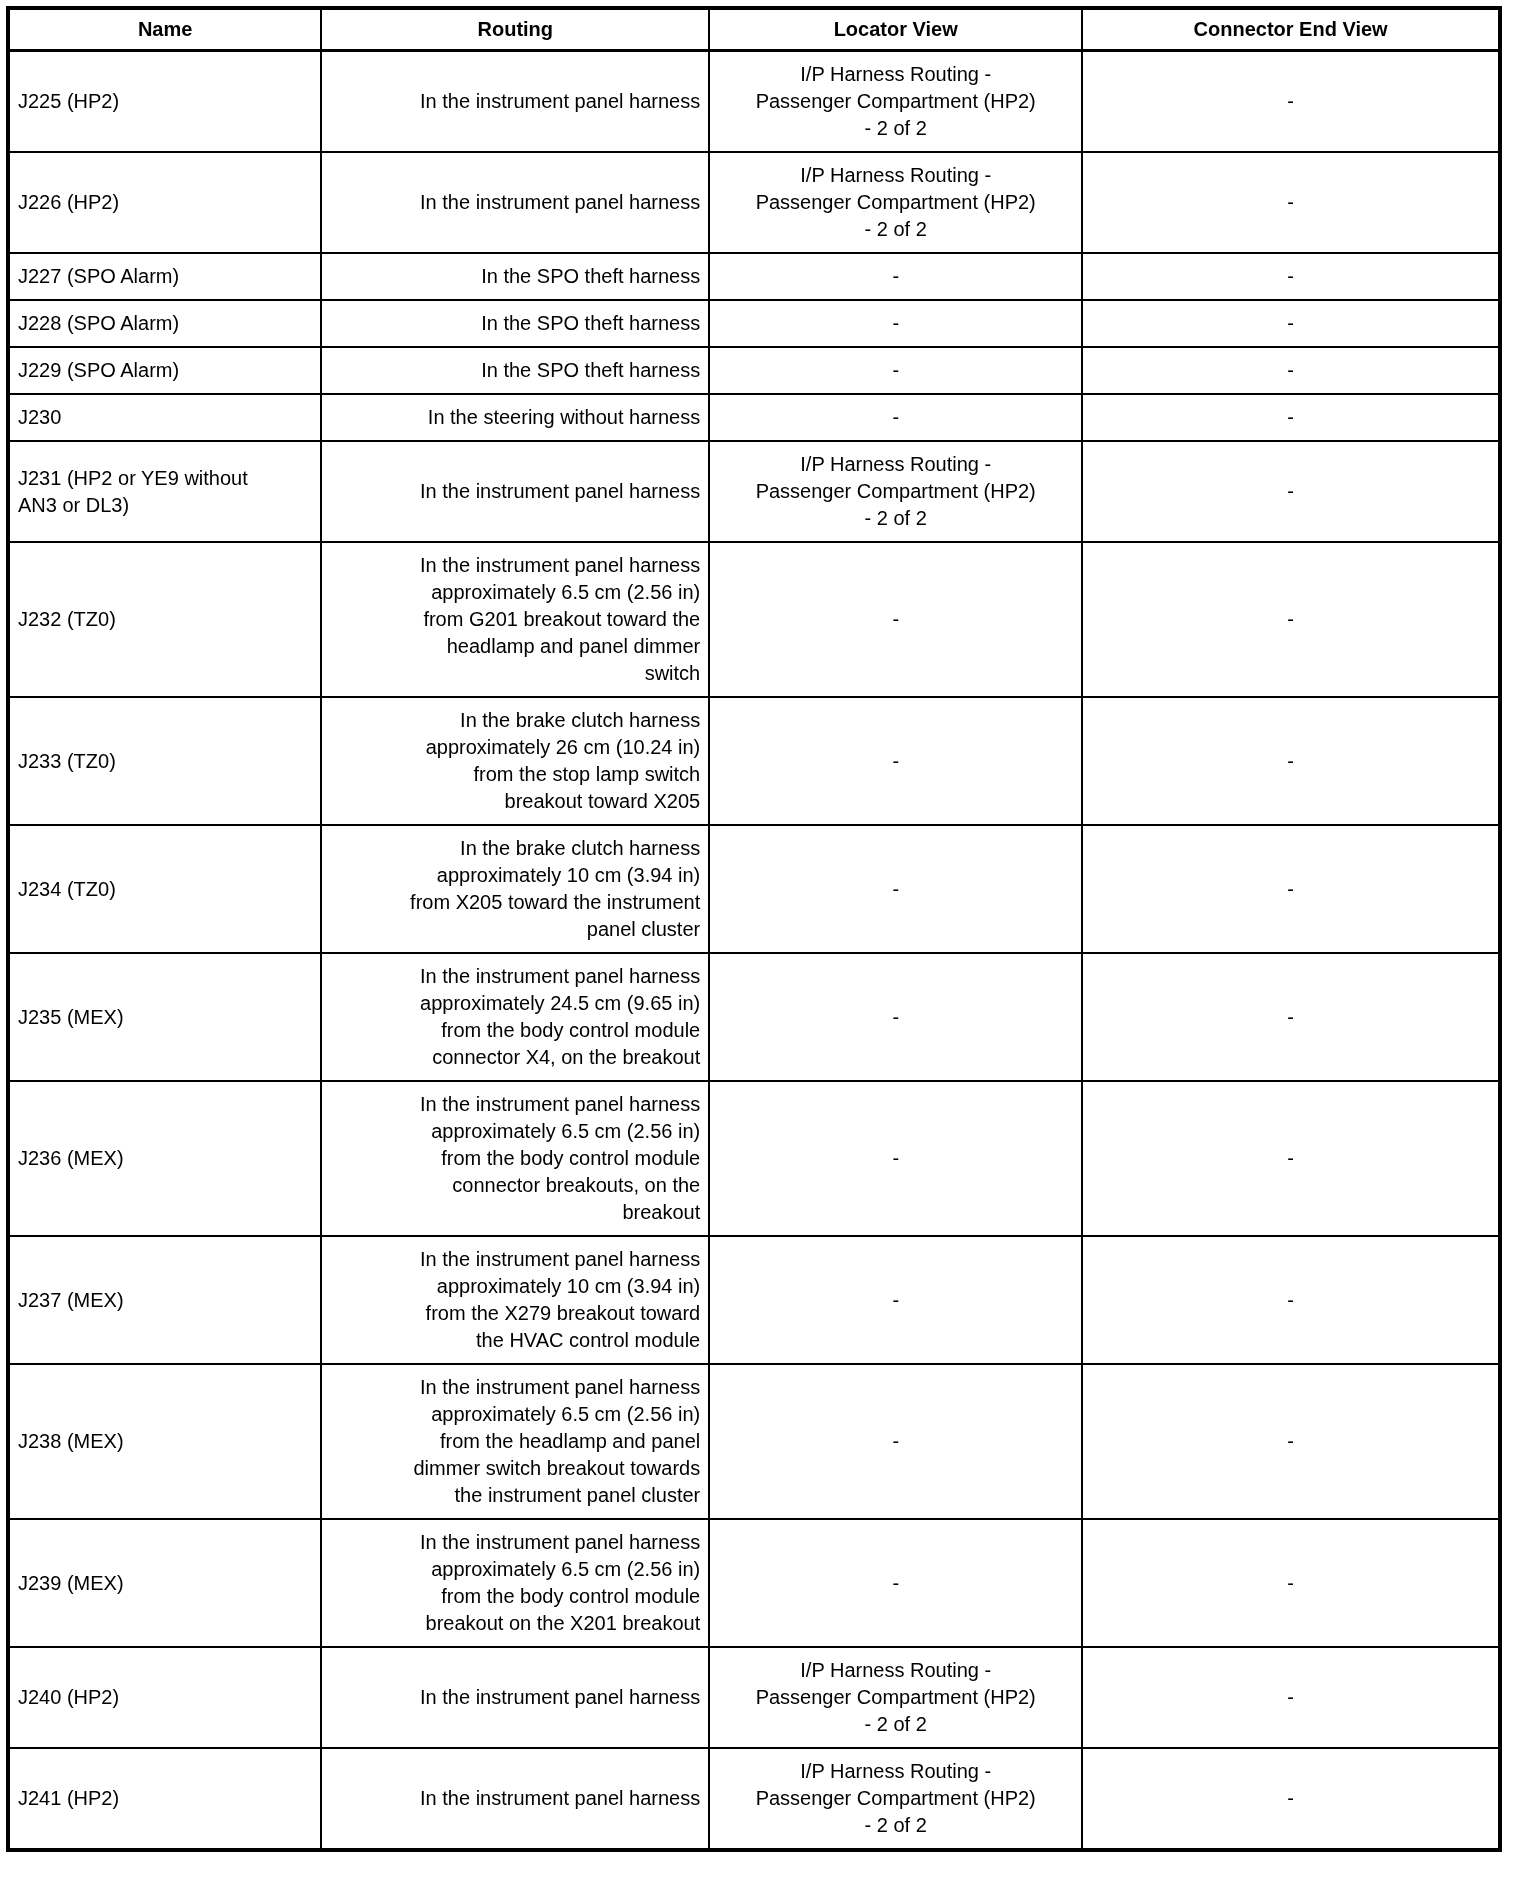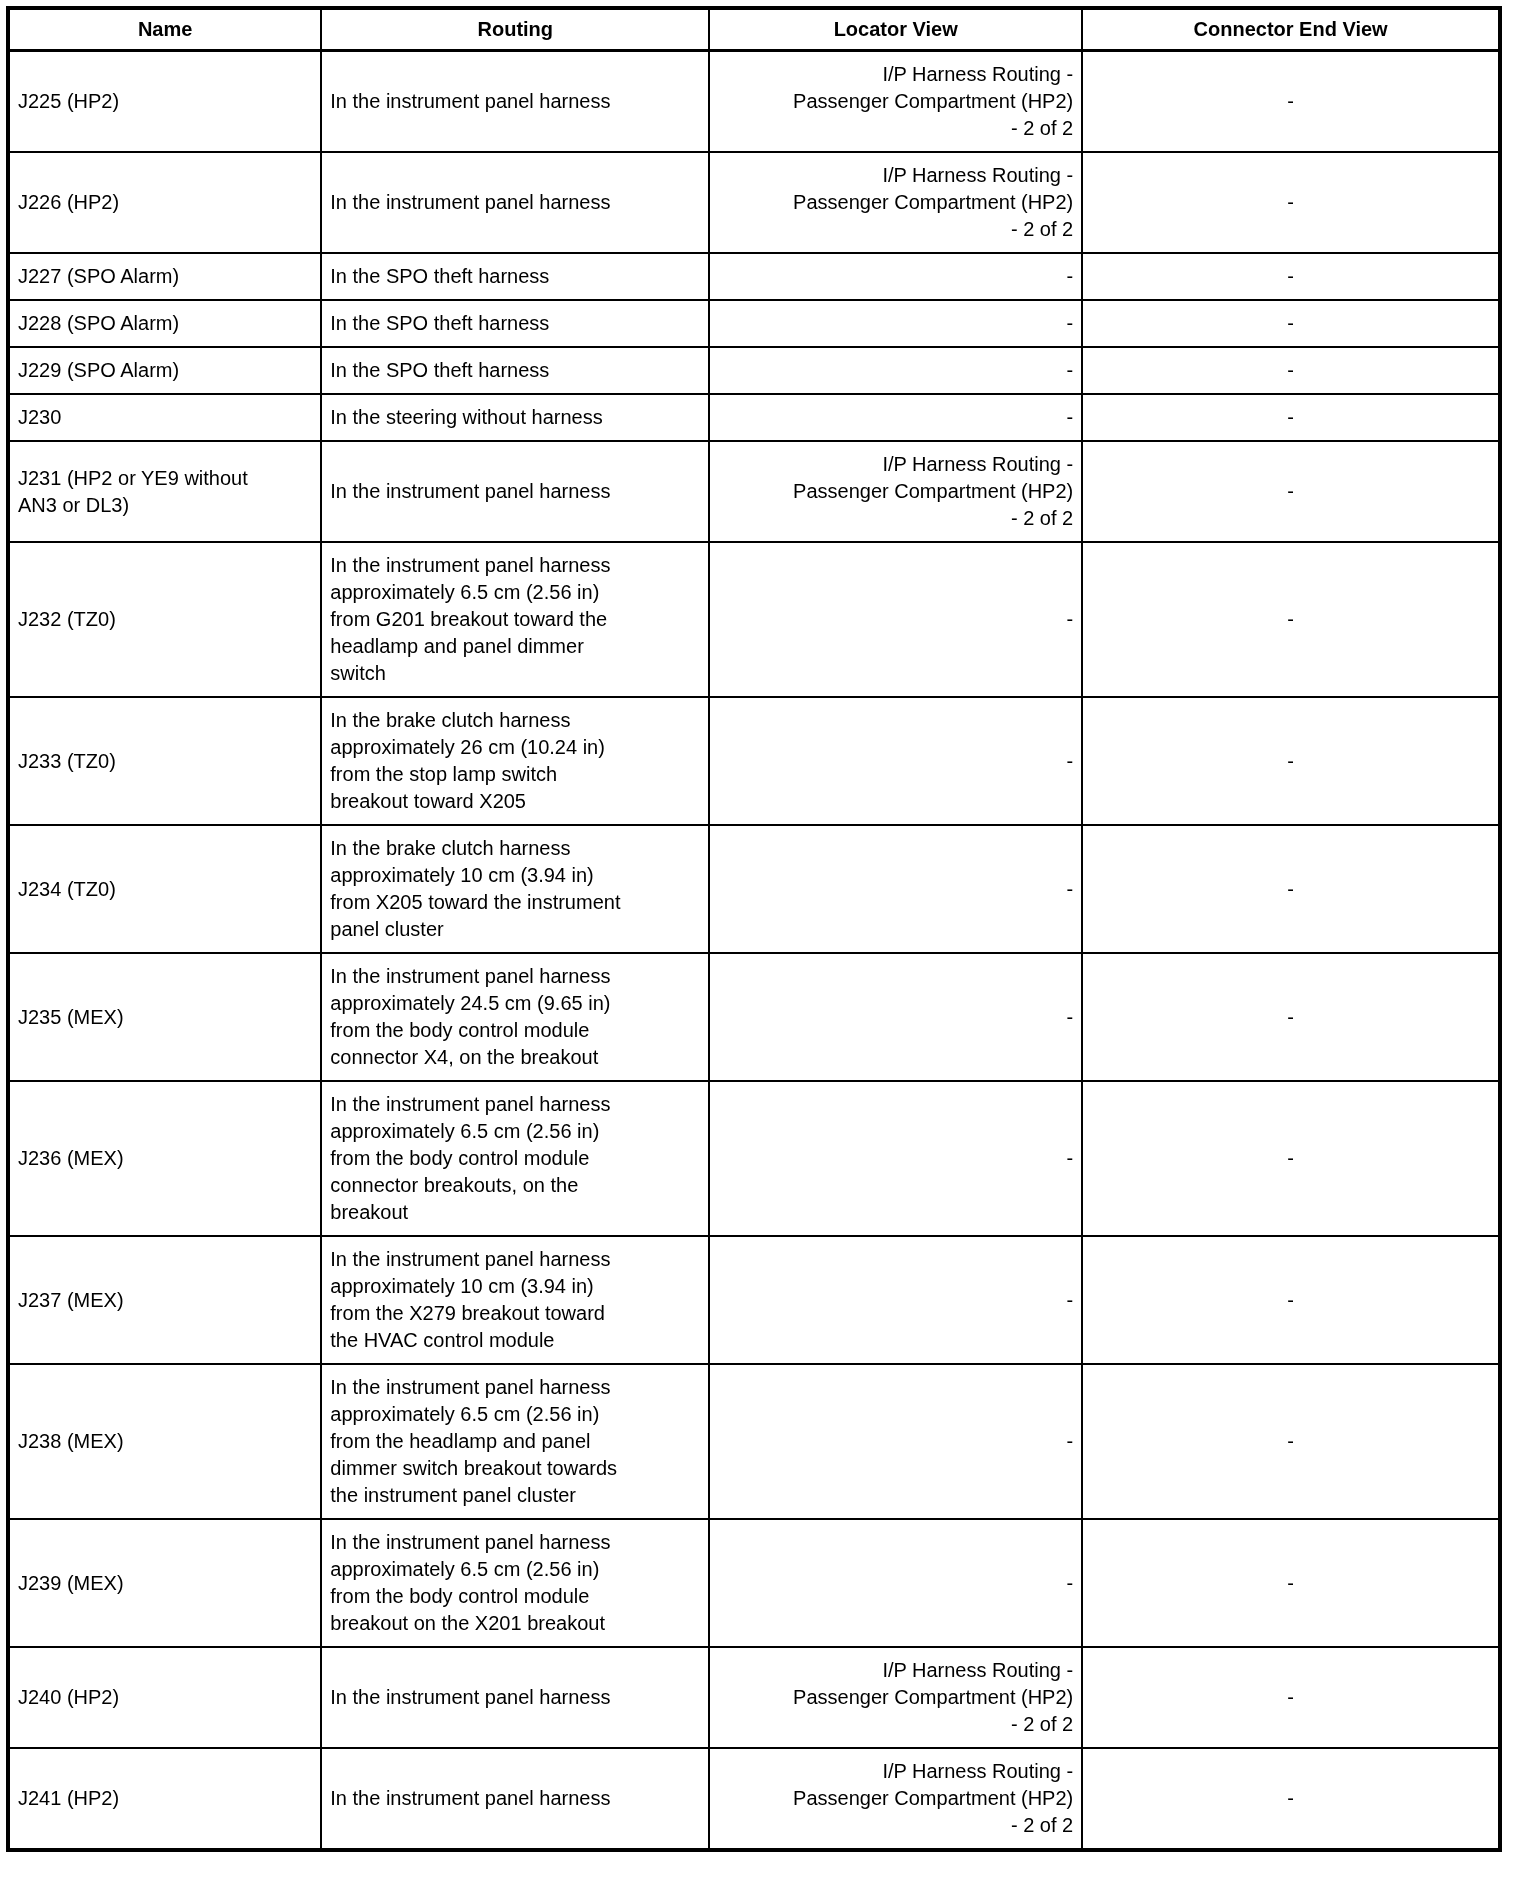--- a/index.html
+++ b/index.html
@@ -41,26 +41,26 @@
     font-size: 20px;
     line-height: 27px;
     padding: 9px 8px;
     vertical-align: middle;
   }
   td.col-name {
     text-align: left;
     white-space: pre-line;
   }
   td.col-location {
-    text-align: left;
+    text-align: right;
     white-space: pre-line;
     margin-top: 26px;
   }
   td.col-locator {
-    text-align: right;
+    text-align: center;
     white-space: pre-line;
   }
   td.col-endview {
     text-align: center;
   }
 </style>
 </head>
 <body>
 
 <div class="page">

